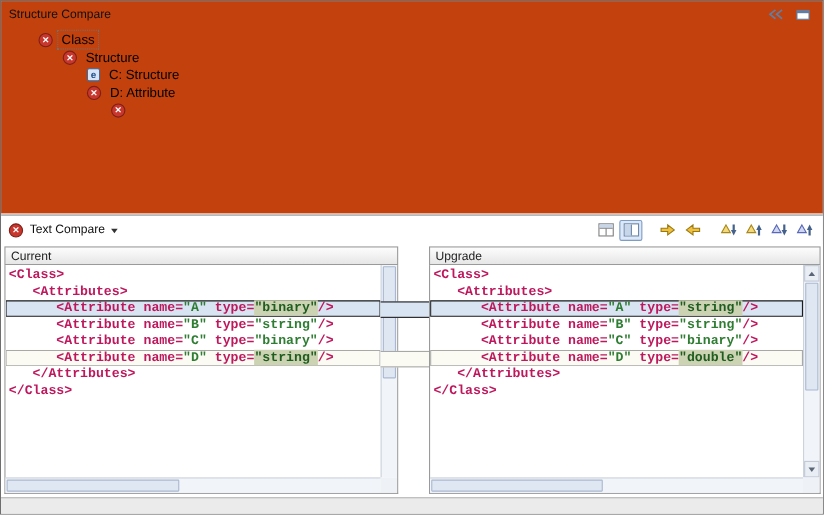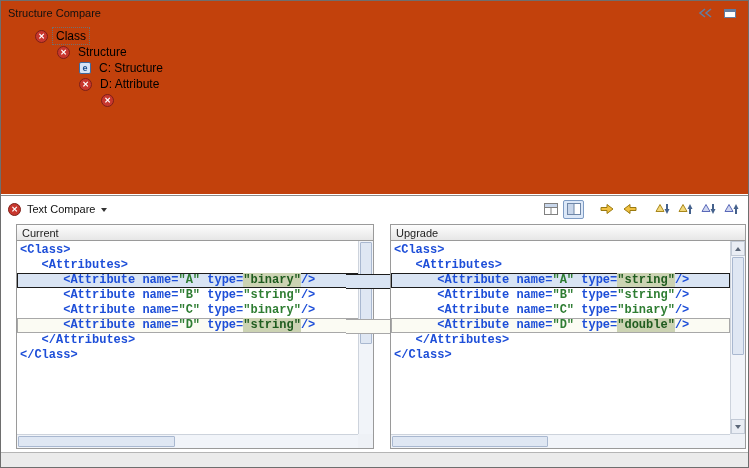--- a/index.html
+++ b/index.html
@@ -55,38 +55,38 @@
   .tb-gap { width: 8px; }
   .tbtn {
     display: inline-flex; align-items: center; justify-content: center;
     width: 21px; height: 19px; border: 1px solid transparent; border-radius: 2px; cursor: pointer;
   }
   .tbtn.pressed { border: 1px solid #7e9cc4; background: #dce8f8; }
 
   .compare-body { position: absolute; top: 26px; left: 0; right: 0; bottom: 0; background: #fff; }
 
   .pane { position: absolute; top: 2px; bottom: 3px; }
-  .pane-left  { left: 3px;  width: 358px; margin-left: 12px; }
+  .pane-left  { left: 3px;  width: 358px; }
   .pane-right { left: 389px; width: 356px; border-radius: 31px; }
 
   .col-header {
     height: 17px; border: 1px solid #9a9a9a;
     background: linear-gradient(#fdfdfd, #e6e6e6);
     display: flex; align-items: center; padding: 0 5px; font-size: 11px; color: #222;
   }
   .code-wrap { position: absolute; top: 17px; left: 0; right: 0; bottom: 0; border: 1px solid #9a9a9a; border-top: none; background: #fff; }
   .code {
     position: absolute; top: 0; left: 0; right: 15px; bottom: 14px;
     padding: 2px 0 0 0; overflow: hidden;
     font-family: "Liberation Mono", monospace; font-size: 12px; font-weight: bold;
   }
   .line { height: 15px; line-height: 15px; white-space: pre; padding-left: 3px; }
   .line.selected { background: #d9e4f3; box-shadow: inset 0 0 0 1px #1c1c1c; }
   .line.boxed { background: #fbfbf3; box-shadow: inset 0 0 0 1px #a8a8a8; }
-  .seg-base { color: #1d4ed8; }
+  .seg-base { color: #be185d; }
   .seg-value { color: #2e7d32; }
   .seg-changed { color: #1f5c1f; background: #ccd3b3; }
 
   
   .vscroll { position: absolute; top: 0; right: 0; bottom: 14px; width: 15px; background: #f1f4f9; border-left: 1px solid #cdd3dc; }
   .vthumb { position: absolute; left: 1px; right: 1px; border: 1px solid #a9b8d0; background: #dfe7f3; border-radius: 1px; }
   .vthumb.left-t { top: 1px; height: 102px; }
   .vthumb.right-t { top: 16px; height: 98px; }
   .sb-btn { position: absolute; left: 0; right: 0; height: 15px; background: #e9edf4; border: 1px solid #c2cad6; display: flex; align-items: center; justify-content: center; cursor: pointer; }
   .sb-btn.up { top: 0; } .sb-btn.down { bottom: 0; }

